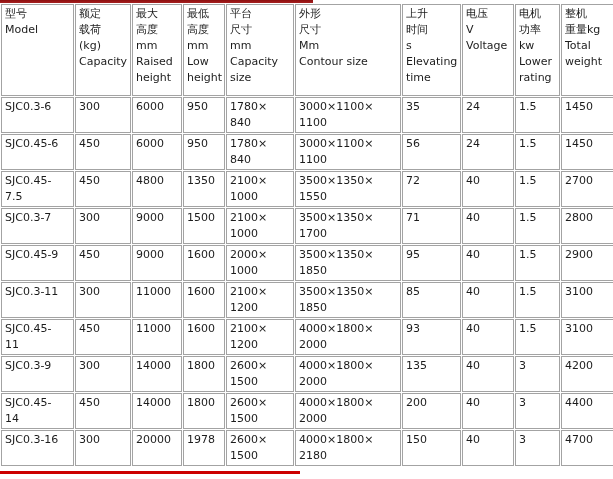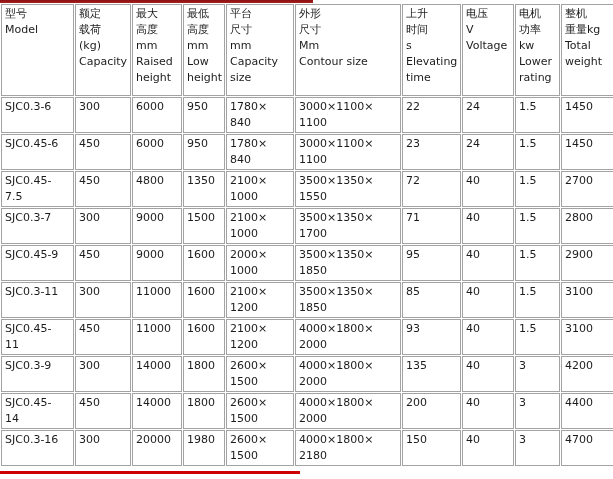--- a/index.html
+++ b/index.html
@@ -111,35 +111,35 @@
   <tbody>
     <tr>
       <td>SJC0.3-6</td>
       <td>300</td>
       <td>6000</td>
       <td>950</td>
       <td>1780×
 840</td>
       <td>3000×1100×
 1100</td>
-      <td>22</td>
+      <td>35</td>
       <td>24</td>
       <td>1.5</td>
       <td>1450</td>
     </tr>
     <tr>
       <td>SJC0.45-6</td>
       <td>450</td>
       <td>6000</td>
       <td>950</td>
       <td>1780×
 840</td>
       <td>3000×1100×
 1100</td>
-      <td>23</td>
+      <td>56</td>
       <td>24</td>
       <td>1.5</td>
       <td>1450</td>
     </tr>
     <tr>
       <td>SJC0.45-
 7.5</td>
       <td>450</td>
       <td>4800</td>
       <td>1350</td>
@@ -235,21 +235,21 @@
 2000</td>
       <td>200</td>
       <td>40</td>
       <td>3</td>
       <td>4400</td>
     </tr>
     <tr>
       <td>SJC0.3-16</td>
       <td>300</td>
       <td>20000</td>
-      <td>1980</td>
+      <td>1978</td>
       <td>2600×
 1500</td>
       <td>4000×1800×
 2180</td>
       <td>150</td>
       <td>40</td>
       <td>3</td>
       <td>4700</td>
     </tr>
   </tbody>

